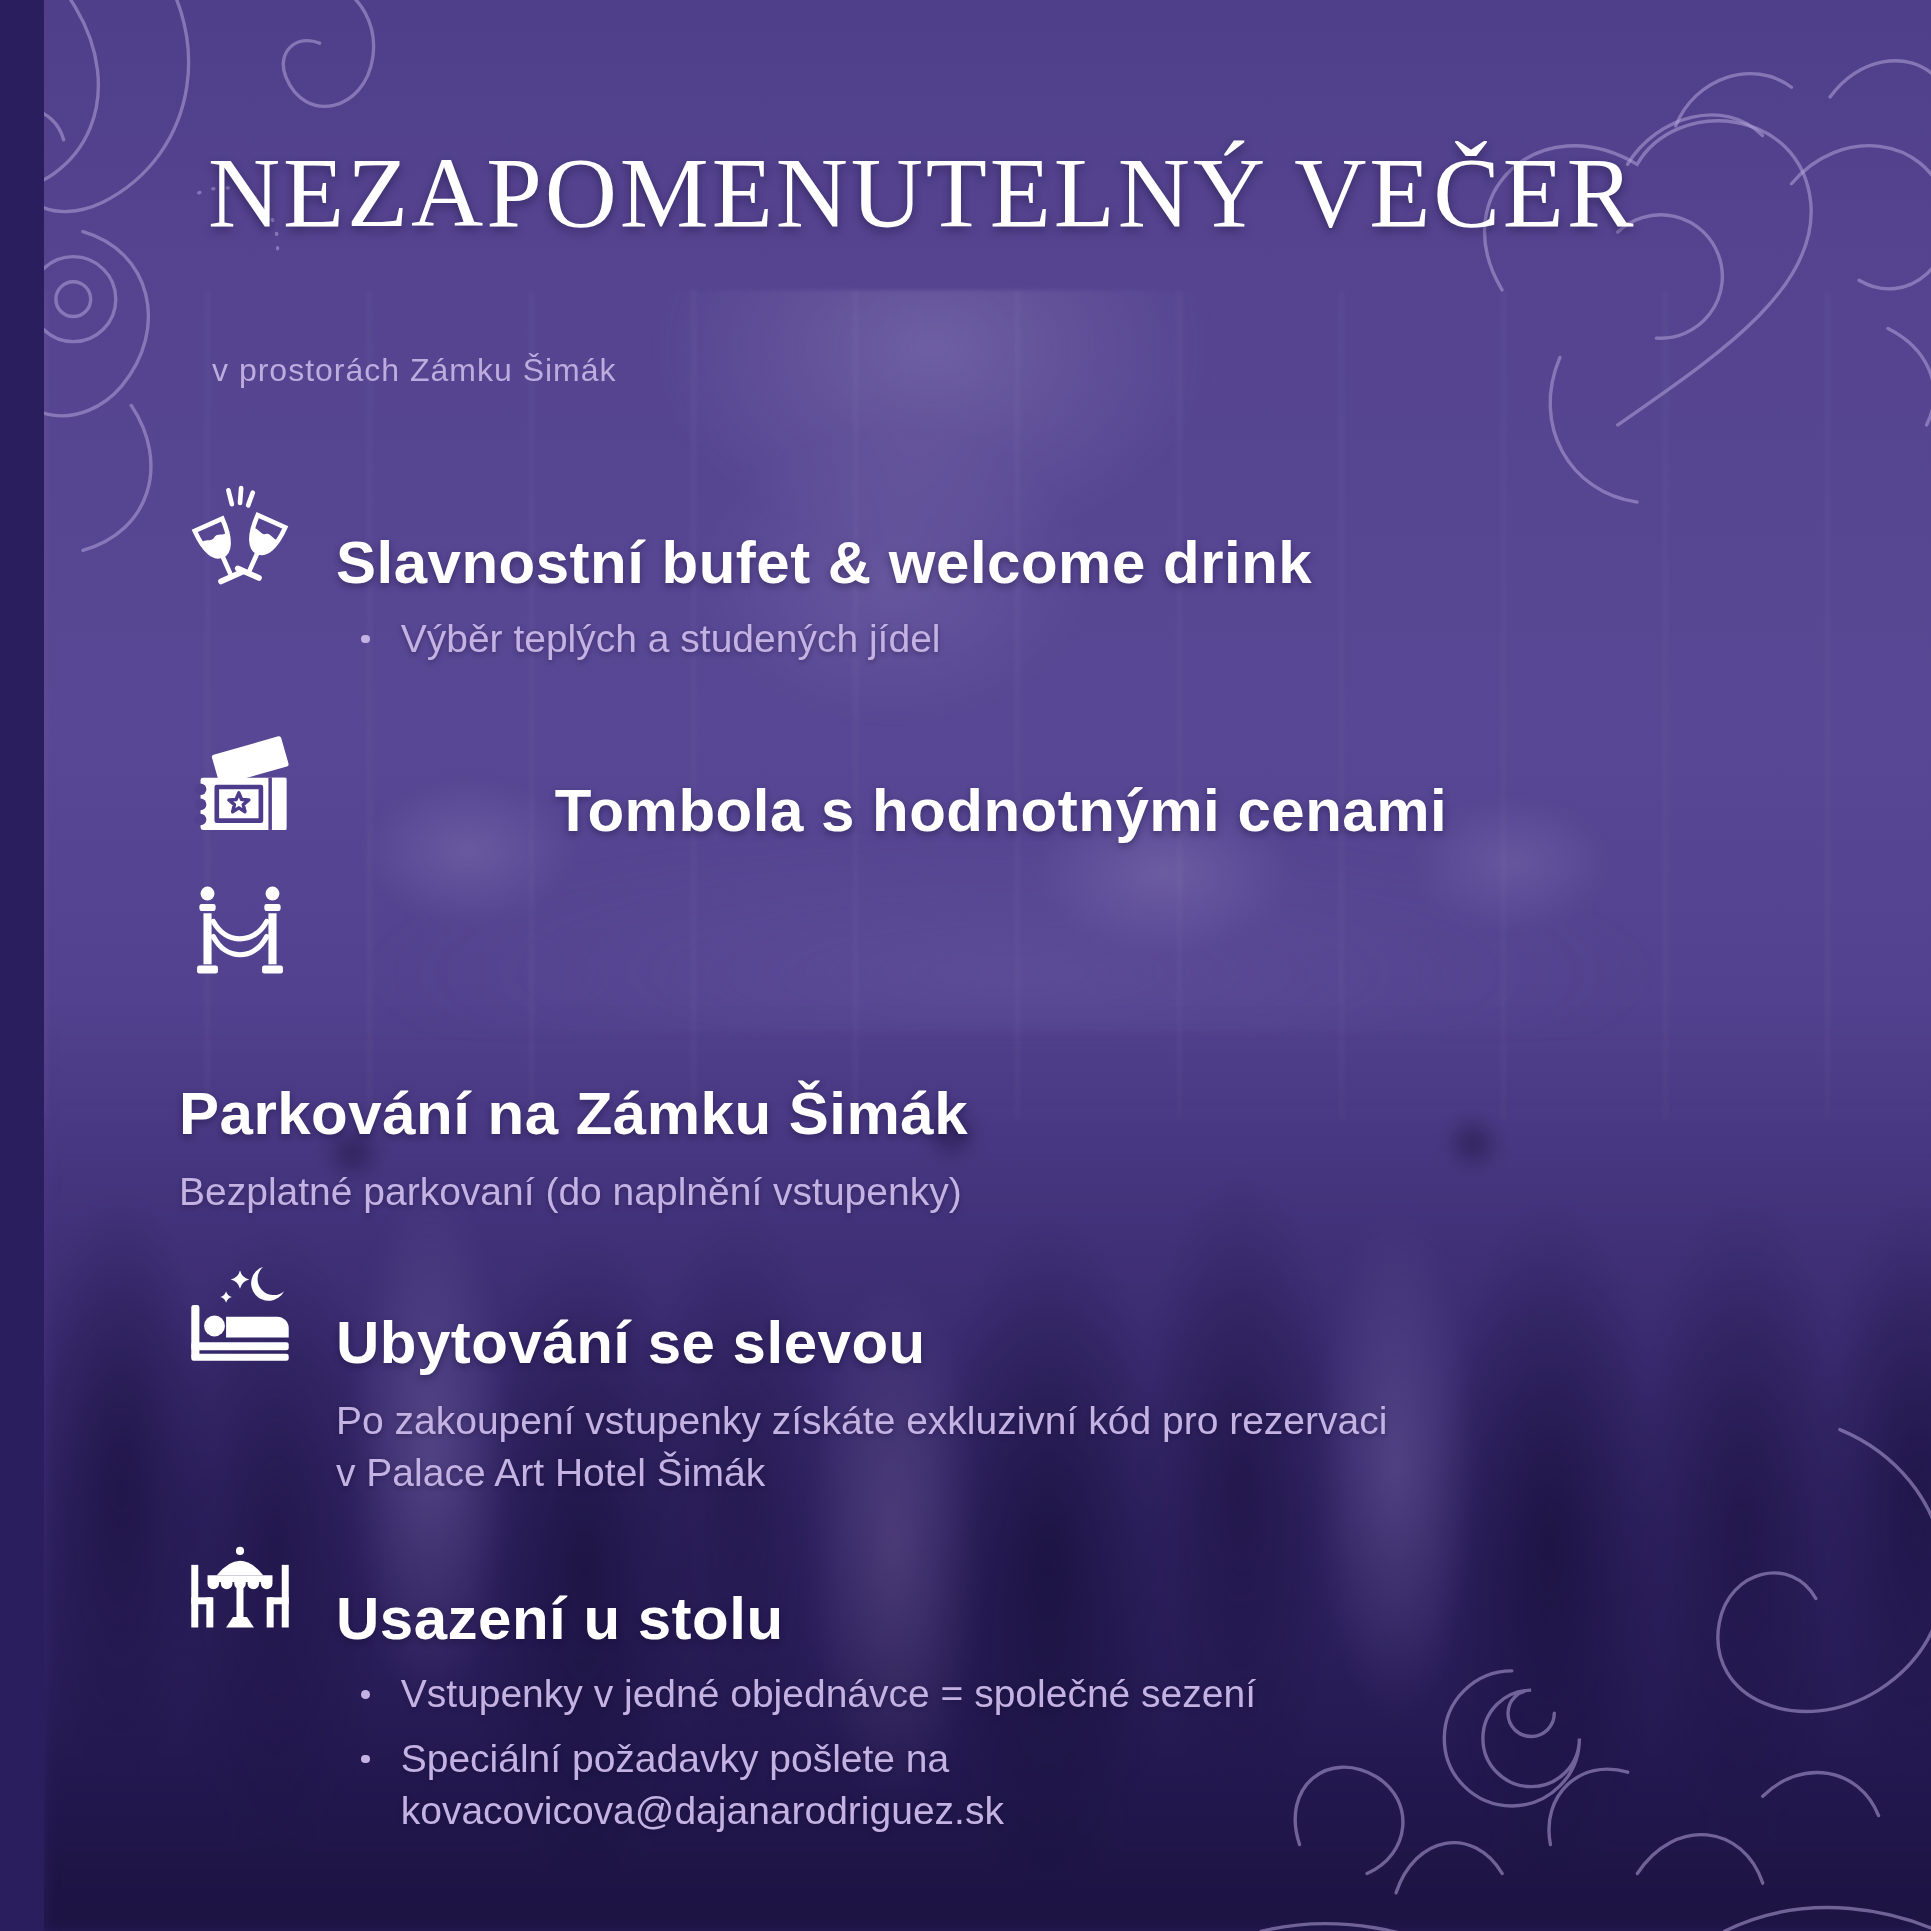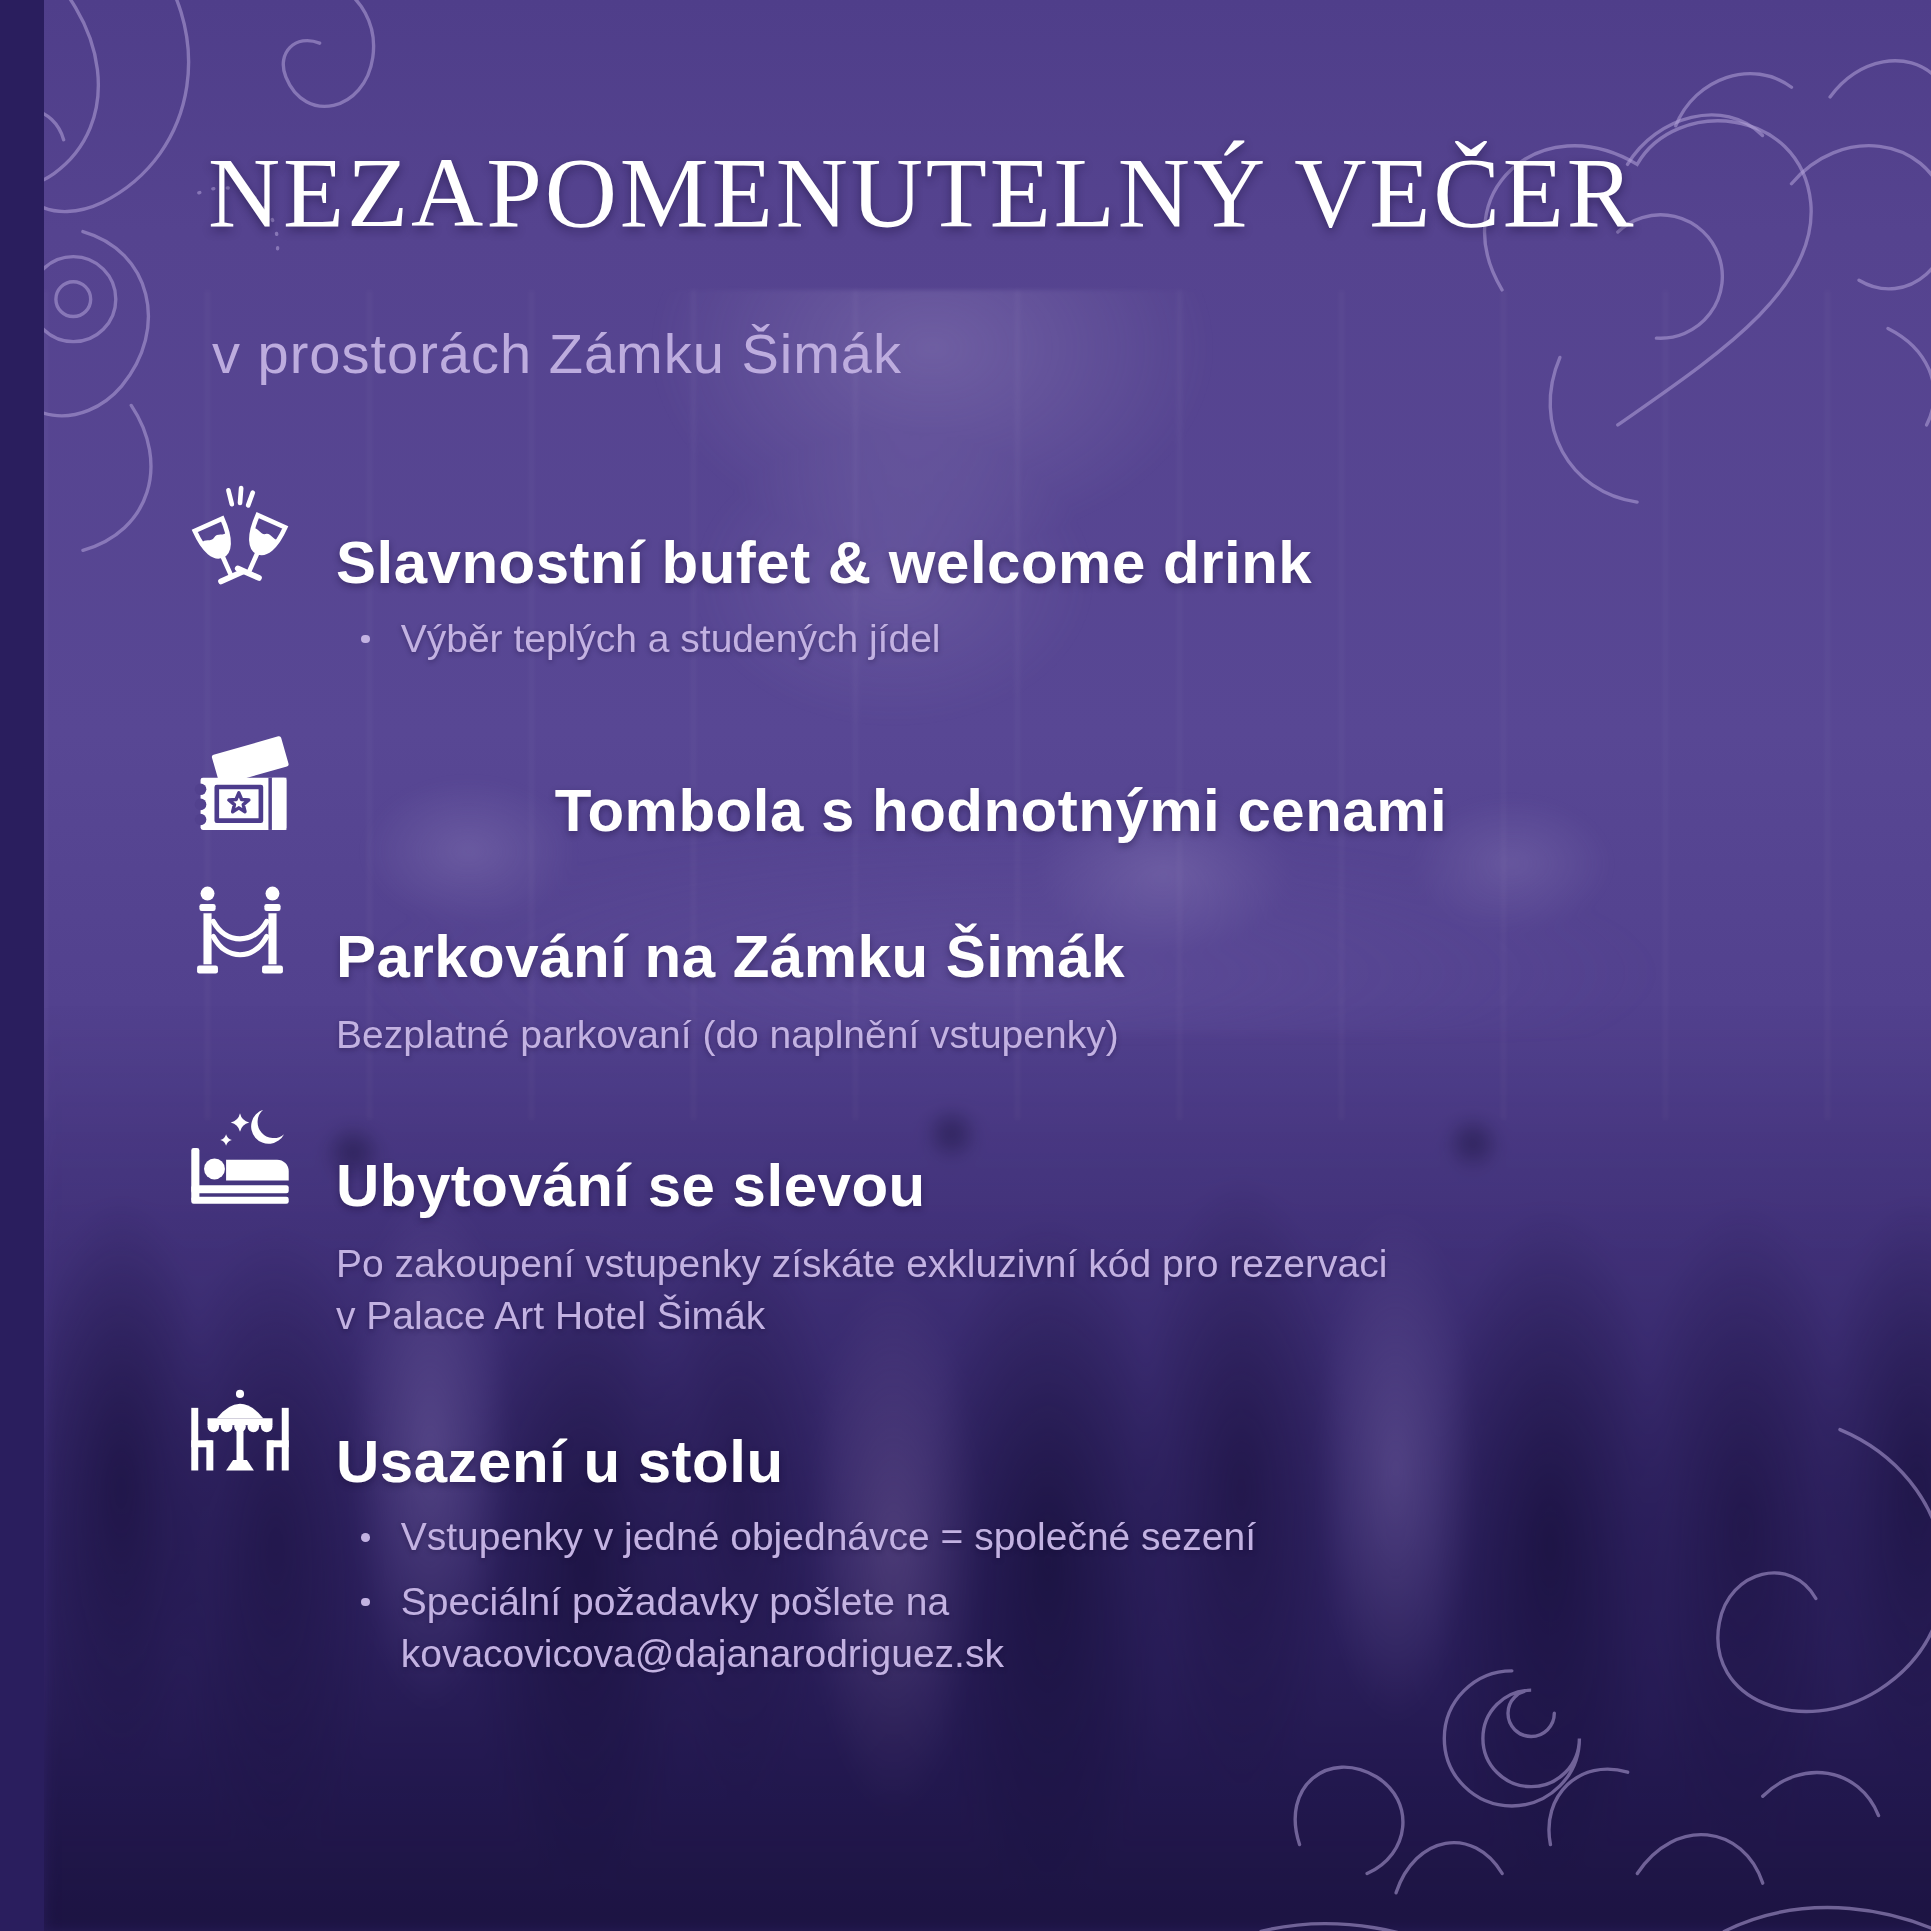--- a/index.html
+++ b/index.html
@@ -55,41 +55,41 @@
   .orn-tr{right:-29px;top:39px;}
   .orn-br{right:-39px;bottom:-39px;}
   
   .title{
     position:absolute;left:164px;top:135px;width:1641px;margin:0;
     font-family:"Liberation Serif","DejaVu Serif",serif;font-weight:500;
     font-size:100px;letter-spacing:2.9px;color:#ffffff;
     text-shadow:0 3.9px 9.7px rgba(20,10,50,.45);
   }
   .subtitle{
-    position:absolute;left:168px;top:321px;margin:0;
-    font-size:56px;font-weight:400;color:#bdacde;letter-spacing:1px;
+    position:absolute;left:168px;top:352px;margin:0;
+    font-size:32px;font-weight:400;color:#bdacde;letter-spacing:1px;
   }
   .content-col{position:absolute;left:135px;top:481px;width:1487px;}
   .section{display:flex;gap:35px;}
   .icon-box{flex:none;width:122px;height:122px;display:flex;justify-content:center;align-items:flex-start;}
   .icon-box svg{width:116px;height:116px;}
   .section-content{padding-top:46px;flex:1;}
   .heading{
     margin:0;font-size:60px;font-weight:700;color:#ffffff;letter-spacing:0.5px;line-height:1.2;
     text-shadow:0 2.9px 7.7px rgba(20,10,50,.4);
   }
   .subtext{
     margin:15.4px 0 0 0;font-size:39px;font-weight:400;color:#c3b2e2;line-height:1.35;
     white-space:pre-line;text-shadow:0 1.9px 5.8px rgba(20,10,50,.35);
   }
   .bullets{list-style:none;margin:13.5px 0 0 0;padding:0 0 0 25px;}
   .bullet{display:flex;gap:31px;margin-top:11.6px;}
   .dot{flex:none;width:8.7px;height:8.7px;border-radius:50%;background:#c3b2e2;margin-top:22px;}
   .btext{font-size:39px;color:#c3b2e2;line-height:1.35;white-space:pre-line;text-shadow:0 1.9px 5.8px rgba(20,10,50,.35);}
-  .mb1{margin-bottom:64px;}.mb2{margin-bottom:24px;text-align:center;}.mb3{margin-bottom:43px;}.mb4{margin-bottom:37px;}
+  .mb1{margin-bottom:64px;}.mb2{margin-bottom:24px;text-align:center;}.mb3{margin-bottom:43px;flex-direction:column;}.mb4{margin-bottom:37px;}
   .icon-white{fill:#ffffff;}
   .icon-stroke{fill:none;stroke:#ffffff;stroke-linecap:round;}
   .icon-purple-stroke{fill:none;stroke:#4d3c8c;stroke-linejoin:round;}
 </style>
 </head>
 <body>
 
 <div class="poster">
 
   <div class="bg-layer walls"></div>

